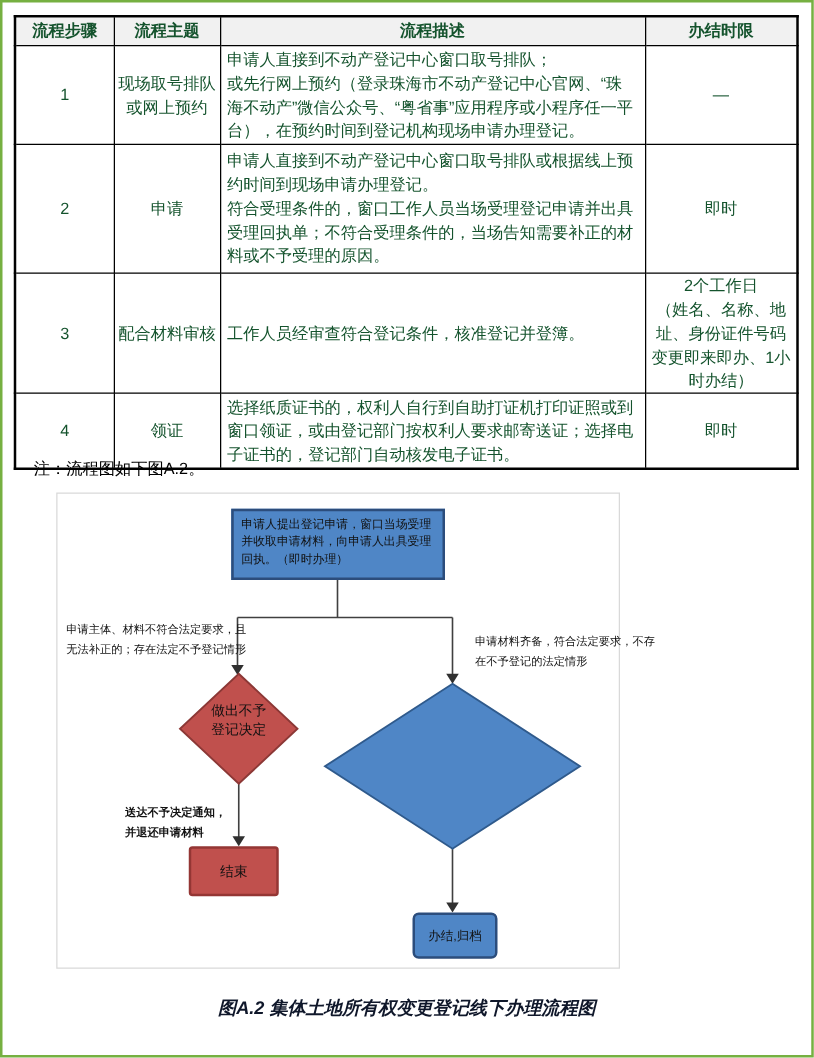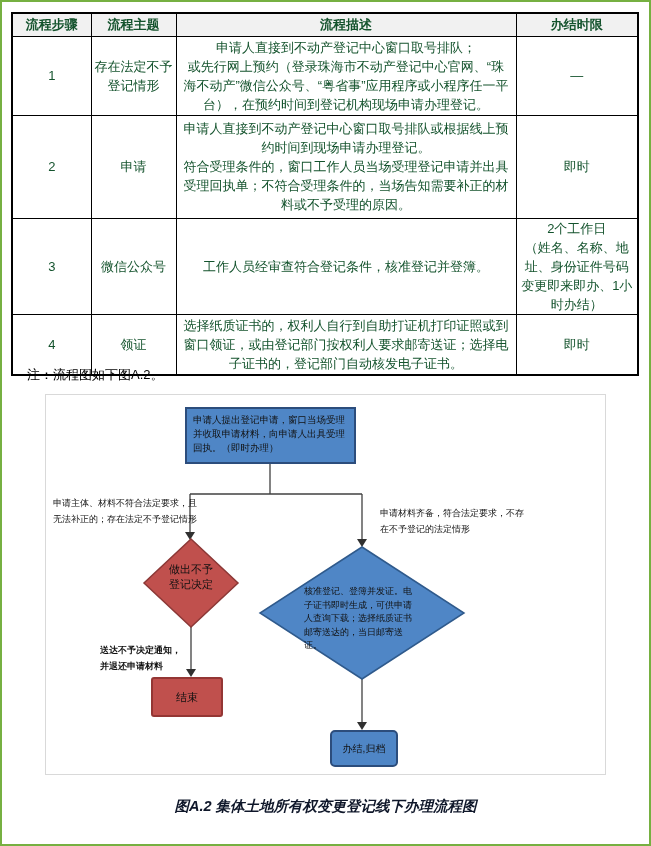--- a/index.html
+++ b/index.html
@@ -13,27 +13,27 @@
     position:absolute; left:9px; top:10px; width:626px;
     border-collapse:collapse; table-layout:fixed;
     border:2px solid #000; color:#14532d;
   }
   table.proc th, table.proc td {
     border:1px solid #000; vertical-align:middle;
     font-size:13px; line-height:19px; overflow:hidden;
   }
   table.proc th { background:#f1f1f1; font-weight:bold; text-align:center; height:23px; font-size:13px; }
   td.c-step, td.c-topic { text-align:center; padding:0 3px; }
-  td.c-desc { text-align:center; padding:1px 5px; white-space:pre-line; }
+  td.c-desc { text-align:left; padding:1px 5px; white-space:pre-line; }
   td.c-limit { text-align:center; padding:0 2px; font-size:12px; line-height:19px; white-space:pre-line; }
   
   .note { position:absolute; left:25px; top:364px; font-size:13px; color:#000; }
   
   .flow {
-    position:absolute; left:43px; top:392px; width:561px; height:381px;
+    position:absolute; left:43px; top:392px; width:451px; height:381px;
     border:1px solid #d9d9d9; background:#fff;
   }
   .flow svg { position:absolute; left:0; top:0; }
   .fc-abs { position:absolute; color:#111; }
   .start-box {
     left:139px; top:12px; width:171px; height:57px;
     background:#4f86c6; border:2px solid #2c4d7c;
     font-size:9.5px; line-height:14px; padding:4px 6px; text-align:left;
   }
   .lbl { font-size:9px; line-height:16px; text-align:left; white-space:pre-line; }
@@ -75,35 +75,35 @@
       </colgroup>
     <tbody>
         <tr>
       <th>流程步骤</th>
       <th>流程主题</th>
       <th>流程描述</th>
       <th>办结时限</th>
     </tr>
     <tr style="height:77px">
       <td class="c-step">1</td>
-      <td class="c-topic">存在法定不予登记情形</td>
+      <td class="c-topic">现场取号排队或网上预约</td>
       <td class="c-desc">申请人直接到不动产登记中心窗口取号排队；
 或先行网上预约（登录珠海市不动产登记中心官网、“珠海不动产”微信公众号、“粤省事”应用程序或小程序任一平台），在预约时间到登记机构现场申请办理登记。</td>
       <td class="c-limit">—</td>
     </tr>
     <tr style="height:103px">
       <td class="c-step">2</td>
       <td class="c-topic">申请</td>
       <td class="c-desc">申请人直接到不动产登记中心窗口取号排队或根据线上预约时间到现场申请办理登记。
 符合受理条件的，窗口工作人员当场受理登记申请并出具受理回执单；不符合受理条件的，当场告知需要补正的材料或不予受理的原因。</td>
       <td class="c-limit">即时</td>
     </tr>
     <tr style="height:86px">
       <td class="c-step">3</td>
-      <td class="c-topic">微信公众号</td>
+      <td class="c-topic">配合材料审核</td>
       <td class="c-desc">工作人员经审查符合登记条件，核准登记并登簿。</td>
       <td class="c-limit">2个工作日
 （姓名、名称、地址、身份证件号码变更即来即办、1小时办结）</td>
     </tr>
     <tr style="height:59px">
       <td class="c-step">4</td>
       <td class="c-topic">领证</td>
       <td class="c-desc">选择纸质证书的，权利人自行到自助打证机打印证照或到窗口领证，或由登记部门按权利人要求邮寄送证；选择电子证书的，登记部门自动核发电子证书。</td>
       <td class="c-limit">即时</td>
     </tr>
@@ -132,21 +132,20 @@
       <polygon points="316,152 418,218 316,284 214,218" fill="#4f86c6" stroke="#2f5a8c" stroke-width="1.5"></polygon>
     </svg>
 
     <div class="fc-abs start-box">申请人提出登记申请，窗口当场受理并收取申请材料，向申请人出具受理回执。（即时办理）</div>
     <div class="fc-abs lbl lbl-left">申请主体、材料不符合法定要求，且
 无法补正的；存在法定不予登记情形</div>
     <div class="fc-abs lbl lbl-right">申请材料齐备，符合法定要求，不存
 在不予登记的法定情形</div>
     <div class="fc-abs dia-text dia-left-text">做出不予
 登记决定</div>
-    <div class="fc-abs dia-text dia-right-text">核准登记、登簿并发证。电子证书即时生成，可供申请人查询下载；选择纸质证书邮寄送达的，当日邮寄送证。</div>
     <div class="fc-abs lbl lbl-action">送达不予决定通知，
 并退还申请材料</div>
     <div class="fc-abs round-box end-box">结束</div>
     <div class="fc-abs round-box archive-box">办结,归档</div>
   </div>
 
   <div class="caption">图A.2 集体土地所有权变更登记线下办理流程图</div>
 
 </div>
 

